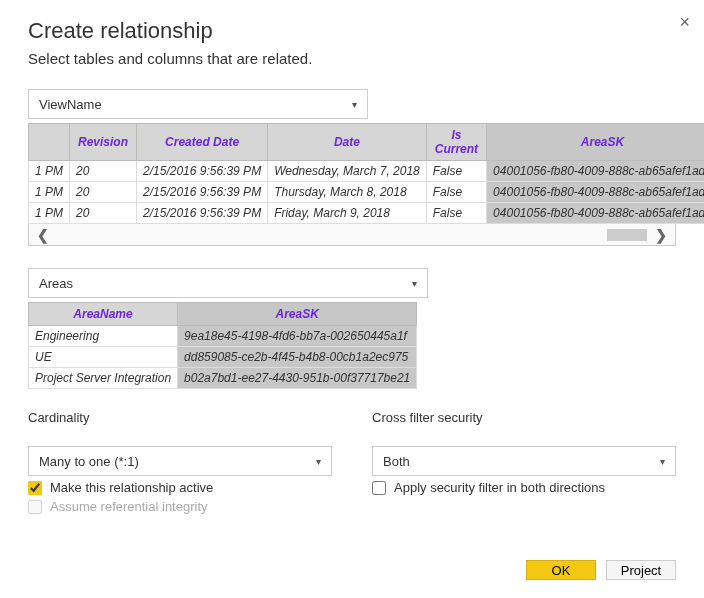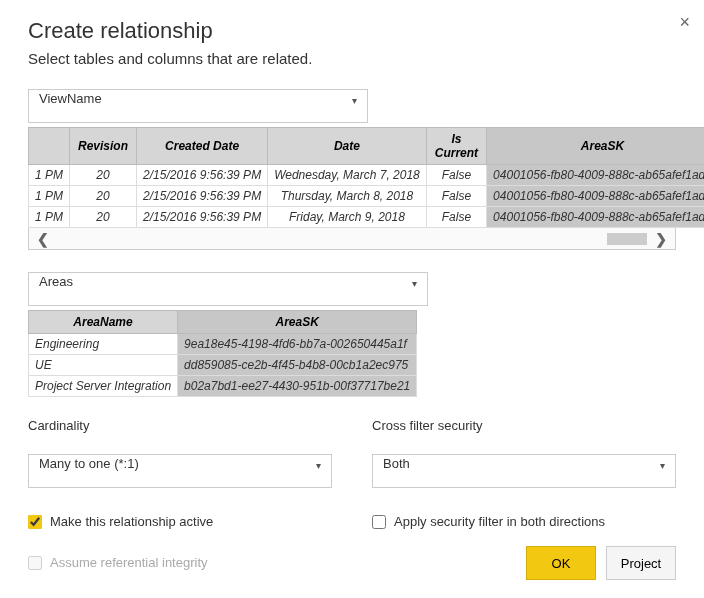--- a/index.html
+++ b/index.html
@@ -1,38 +1,38 @@
 <!DOCTYPE html>
 <html><head>
 <meta charset="utf-8">
 <style>
 * { box-sizing: border-box; margin: 0; padding: 0; }
 body { font-family: "Segoe UI", Arial, sans-serif; font-size: 13px; color: #333; background: #fff; width: 704px; height: 598px; position: relative; padding: 18px 28px; }
 .close-btn { position: absolute; top: 12px; right: 14px; font-size: 18px; color: #666; cursor: pointer; font-weight: 300; }
 .title { font-size: 22px; font-weight: 400; color: #333; margin-bottom: 6px; }
 .subtitle { font-size: 15px; color: #333; margin-bottom: 22px; }
-.dropdown { border: 1px solid #ccc; height: 30px; display: flex; align-items: flex-end; justify-content: space-between; padding: 16px 10px; cursor: pointer; background: #fff; margin-bottom: 4px; }
+.dropdown { border: 1px solid #ccc; height: 30px; display: flex; align-items: center; justify-content: space-between; padding: 8px 10px; cursor: pointer; background: #fff; margin-bottom: 4px; }
 .dropdown .arrow { font-size: 10px; color: #555; }
 .table { border: 1px solid #ccc; border-collapse: collapse; }
-.table th { background: #d6d6d6; font-weight: 600; padding: 4px 8px; border: 1px solid #bbb; text-align: center; font-size: 12px; color: #000000; font-style: italic; }
-.table td { padding: 3px 6px; border: 1px solid #ddd; font-size: 12px; font-style: italic; text-align: center; white-space: nowrap; }
+.table th { background: #d6d6d6; font-weight: 600; padding: 4px 8px; border: 1px solid #bbb; text-align: center; font-size: 12px; color: #6d28d9; font-style: italic; }
+.table td { padding: 3px 6px; border: 1px solid #ddd; font-size: 12px; font-style: italic; text-align: left; white-space: nowrap; }
 .table td.left { text-align: left; }
 .table td.hl, .table th.hl { background: #c7c7c7; }
 .scrollbar { display: flex; align-items: center; justify-content: space-between; border: 1px solid #ccc; border-top: none; height: 22px; padding: 0 8px; background: #fafafa; }
 .scrollbar .arrow { font-size: 14px; color: #666; cursor: pointer; font-weight: bold; }
 .scrollbar .thumb { width: 40px; height: 12px; background: #ccc; margin-right: 4px; }
 .scroll-right-group { display: flex; align-items: center; gap: 4px; }
 .row2 { display: flex; gap: 40px; margin-top: 18px; }
 .col { flex: 1; }
 .field-label { font-size: 13px; margin-bottom: 21px; display: block; color: #333; }
-.checkbox-row { display: flex; align-items: center; margin-top: 26px; font-size: 13px; }
+.checkbox-row { display: flex; align-items: center; margin-top: 4px; font-size: 13px; }
 .checkbox-row input { margin-right: 8px; width: 14px; height: 14px; accent-color: #f2c811; }
 .disabled { color: #aaa; }
 .footer { position: absolute; bottom: 18px; right: 28px; display: flex; gap: 10px; }
-.btn { min-width: 70px; height: 34px; border: 1px solid #ccc; background: #f5f5f5; cursor: pointer; font-size: 13px; }
+.btn { min-width: 70px; height: 20px; border: 1px solid #ccc; background: #f5f5f5; cursor: pointer; font-size: 13px; }
 .btn.primary { background: #f2c811; border-color: #d4af0c; }
 .t1 { width: 100%; }
 .t2box { display: inline-block; }
 </style>
 </head>
 <body>
 
 
 
 <div class="close-btn">×</div>

